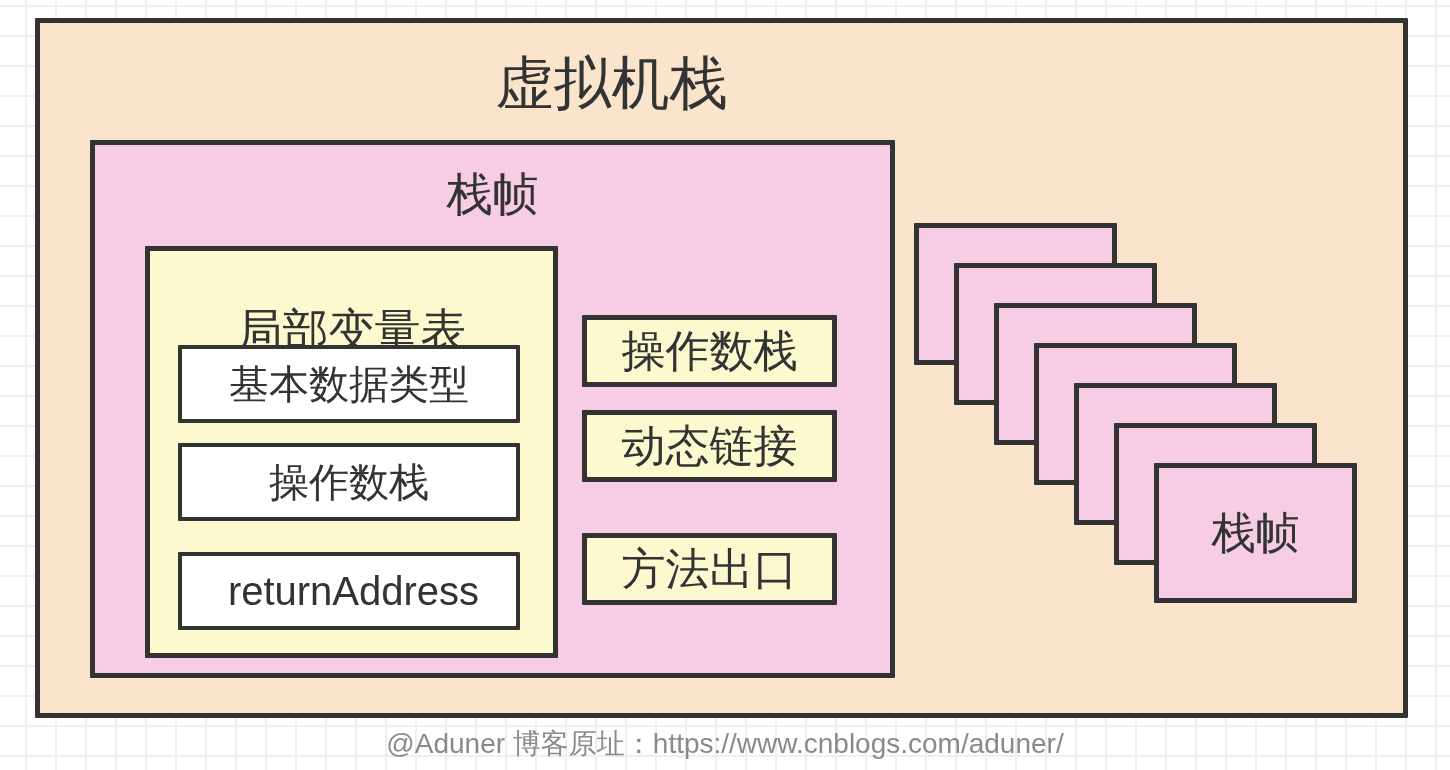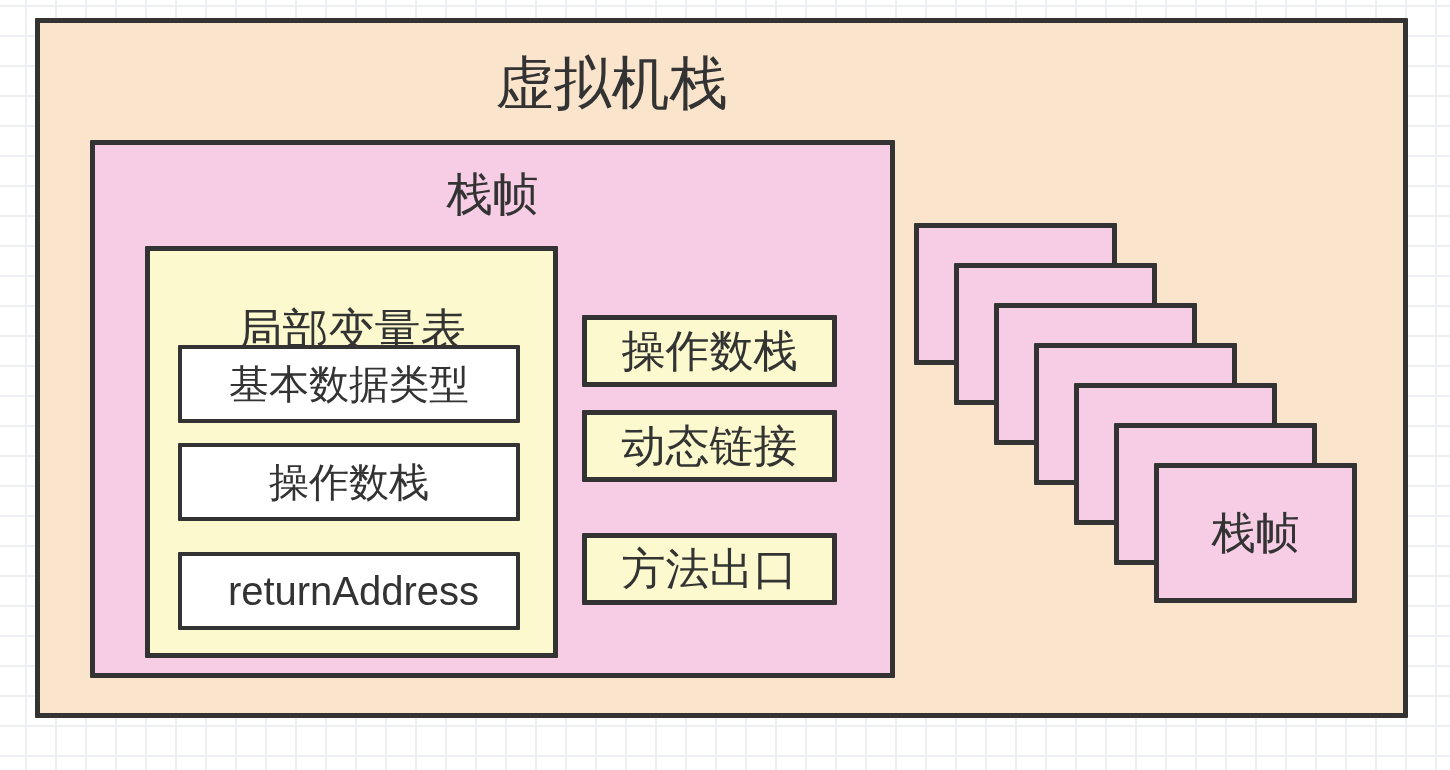--- a/index.html
+++ b/index.html
@@ -120,14 +120,15 @@
   <div class="box mid-box mb-3">方法出口</div>
 
   <div class="box card c1"></div>
   <div class="box card c2"></div>
   <div class="box card c3"></div>
   <div class="box card c4"></div>
   <div class="box card c5"></div>
   <div class="box card c6"></div>
   <div class="box card c-front">栈帧</div>
 
+  <div class="label caption">@Aduner 博客原址：https://www.cnblogs.com/aduner/</div>
 
 </div>
 
 </body></html>

